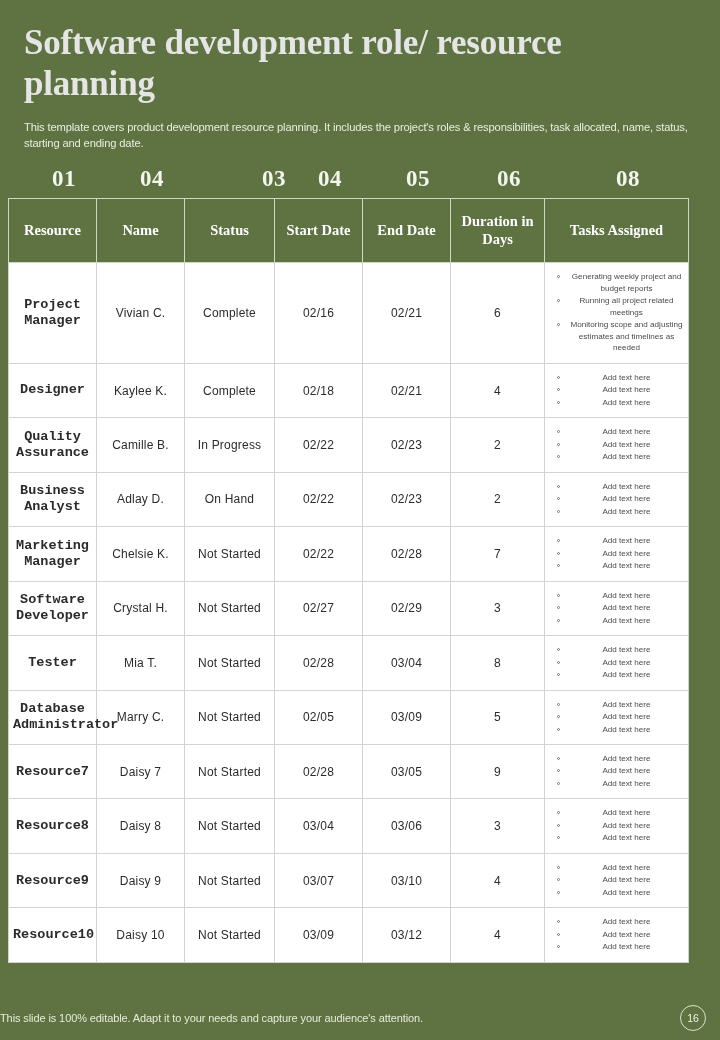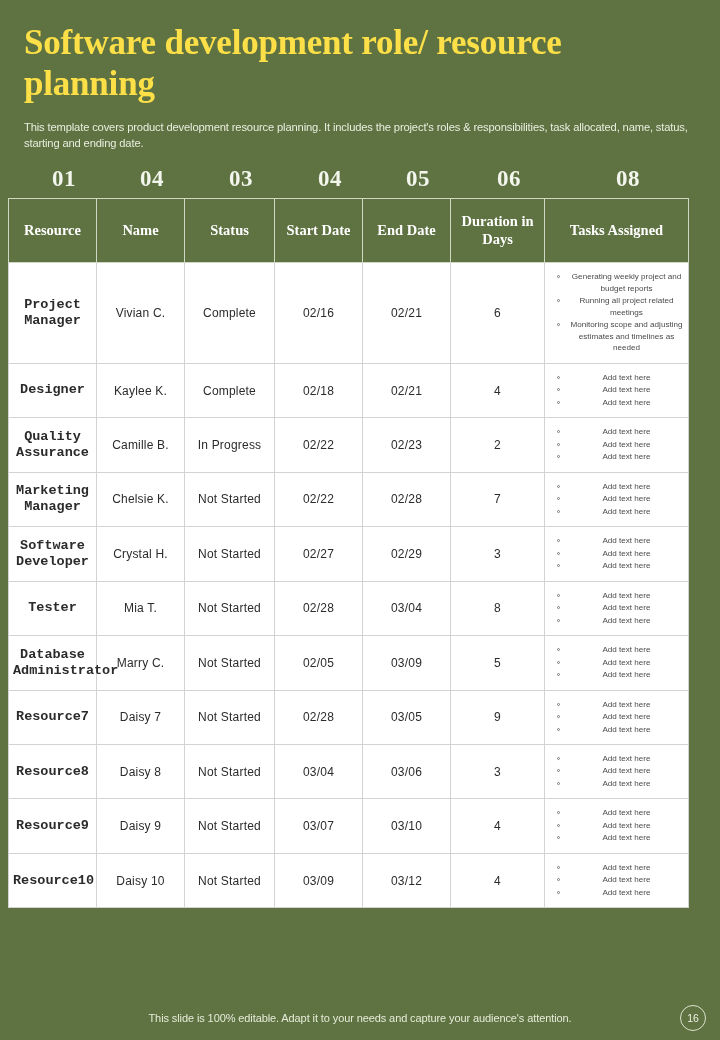--- a/index.html
+++ b/index.html
@@ -24,21 +24,21 @@
 
   
   .header {
     padding: 22px 24px 0 24px;
   }
   .slide-title {
     font-family: "Liberation Serif", serif;
     font-weight: bold;
     font-size: 35px;
     line-height: 1.18;
-    color: #fde047;
+    color: #e5e5e5;
     margin: 0;
     letter-spacing: -0.2px;
     max-width: 540px;
   }
   .slide-subtitle {
     font-family: "Liberation Sans", sans-serif;
     font-size: 11.2px;
     line-height: 1.45;
     color: #e9eede;
     margin: 14px 0 0 0;
@@ -148,21 +148,21 @@
 
   
   .footer {
     position: absolute;
     left: 0;
     bottom: 0;
     width: 720px;
     height: 44px;
     display: flex;
     align-items: center;
-    justify-content: center;
+    justify-content: flex-start;
   }
   .footer-note {
     font-family: "Liberation Sans", sans-serif;
     font-size: 11px;
     color: #e6ecd8;
     letter-spacing: -0.1px;
   }
   .page-badge {
     position: absolute;
     right: 14px;
@@ -186,21 +186,21 @@
 <div class="slide">
 
   <div class="header">
     <h1 class="slide-title">Software development role/ resource planning</h1>
     <p class="slide-subtitle">This template covers product development resource planning. It includes the project's roles &amp; responsibilities, task allocated, name, status, starting and ending date.</p>
   </div>
 
   <div class="colnums">
       <div class="colnum" style="width: 88px;">01</div>
       <div class="colnum" style="width: 88px;">04</div>
-      <div class="colnum" style="width: 90px;">03</div>
+      <div class="colnum" style="width: 90px; text-align: right;">03</div>
       <div class="colnum" style="width: 88px;">04</div>
       <div class="colnum" style="width: 88px;">05</div>
       <div class="colnum" style="width: 94px;">06</div>
       <div class="colnum" style="width: 144px;">08</div>
     </div>
 
   <div class="table-wrap">
     <table class="rtable">
       <colgroup>
         <col class="w-resource">
@@ -262,20 +262,35 @@
             <td class="c-dur">2</td>
             <td class="c-tasks">
               <ul class="tasklist">
                 <li>Add text here</li>
                 <li>Add text here</li>
                 <li>Add text here</li>
               </ul>
             </td>
           </tr>
           <tr>
+            <td class="c-resource">Business Analyst</td>
+            <td class="c-name">Adlay D.</td>
+            <td class="c-status">On Hand</td>
+            <td class="c-start">02/22</td>
+            <td class="c-end">02/23</td>
+            <td class="c-dur">2</td>
+            <td class="c-tasks">
+              <ul class="tasklist">
+                <li>Add text here</li>
+                <li>Add text here</li>
+                <li>Add text here</li>
+              </ul>
+            </td>
+          </tr>
+          <tr>
             <td class="c-resource">Marketing Manager</td>
             <td class="c-name">Chelsie K.</td>
             <td class="c-status">Not Started</td>
             <td class="c-start">02/22</td>
             <td class="c-end">02/28</td>
             <td class="c-dur">7</td>
             <td class="c-tasks">
               <ul class="tasklist">
                 <li>Add text here</li>
                 <li>Add text here</li>

